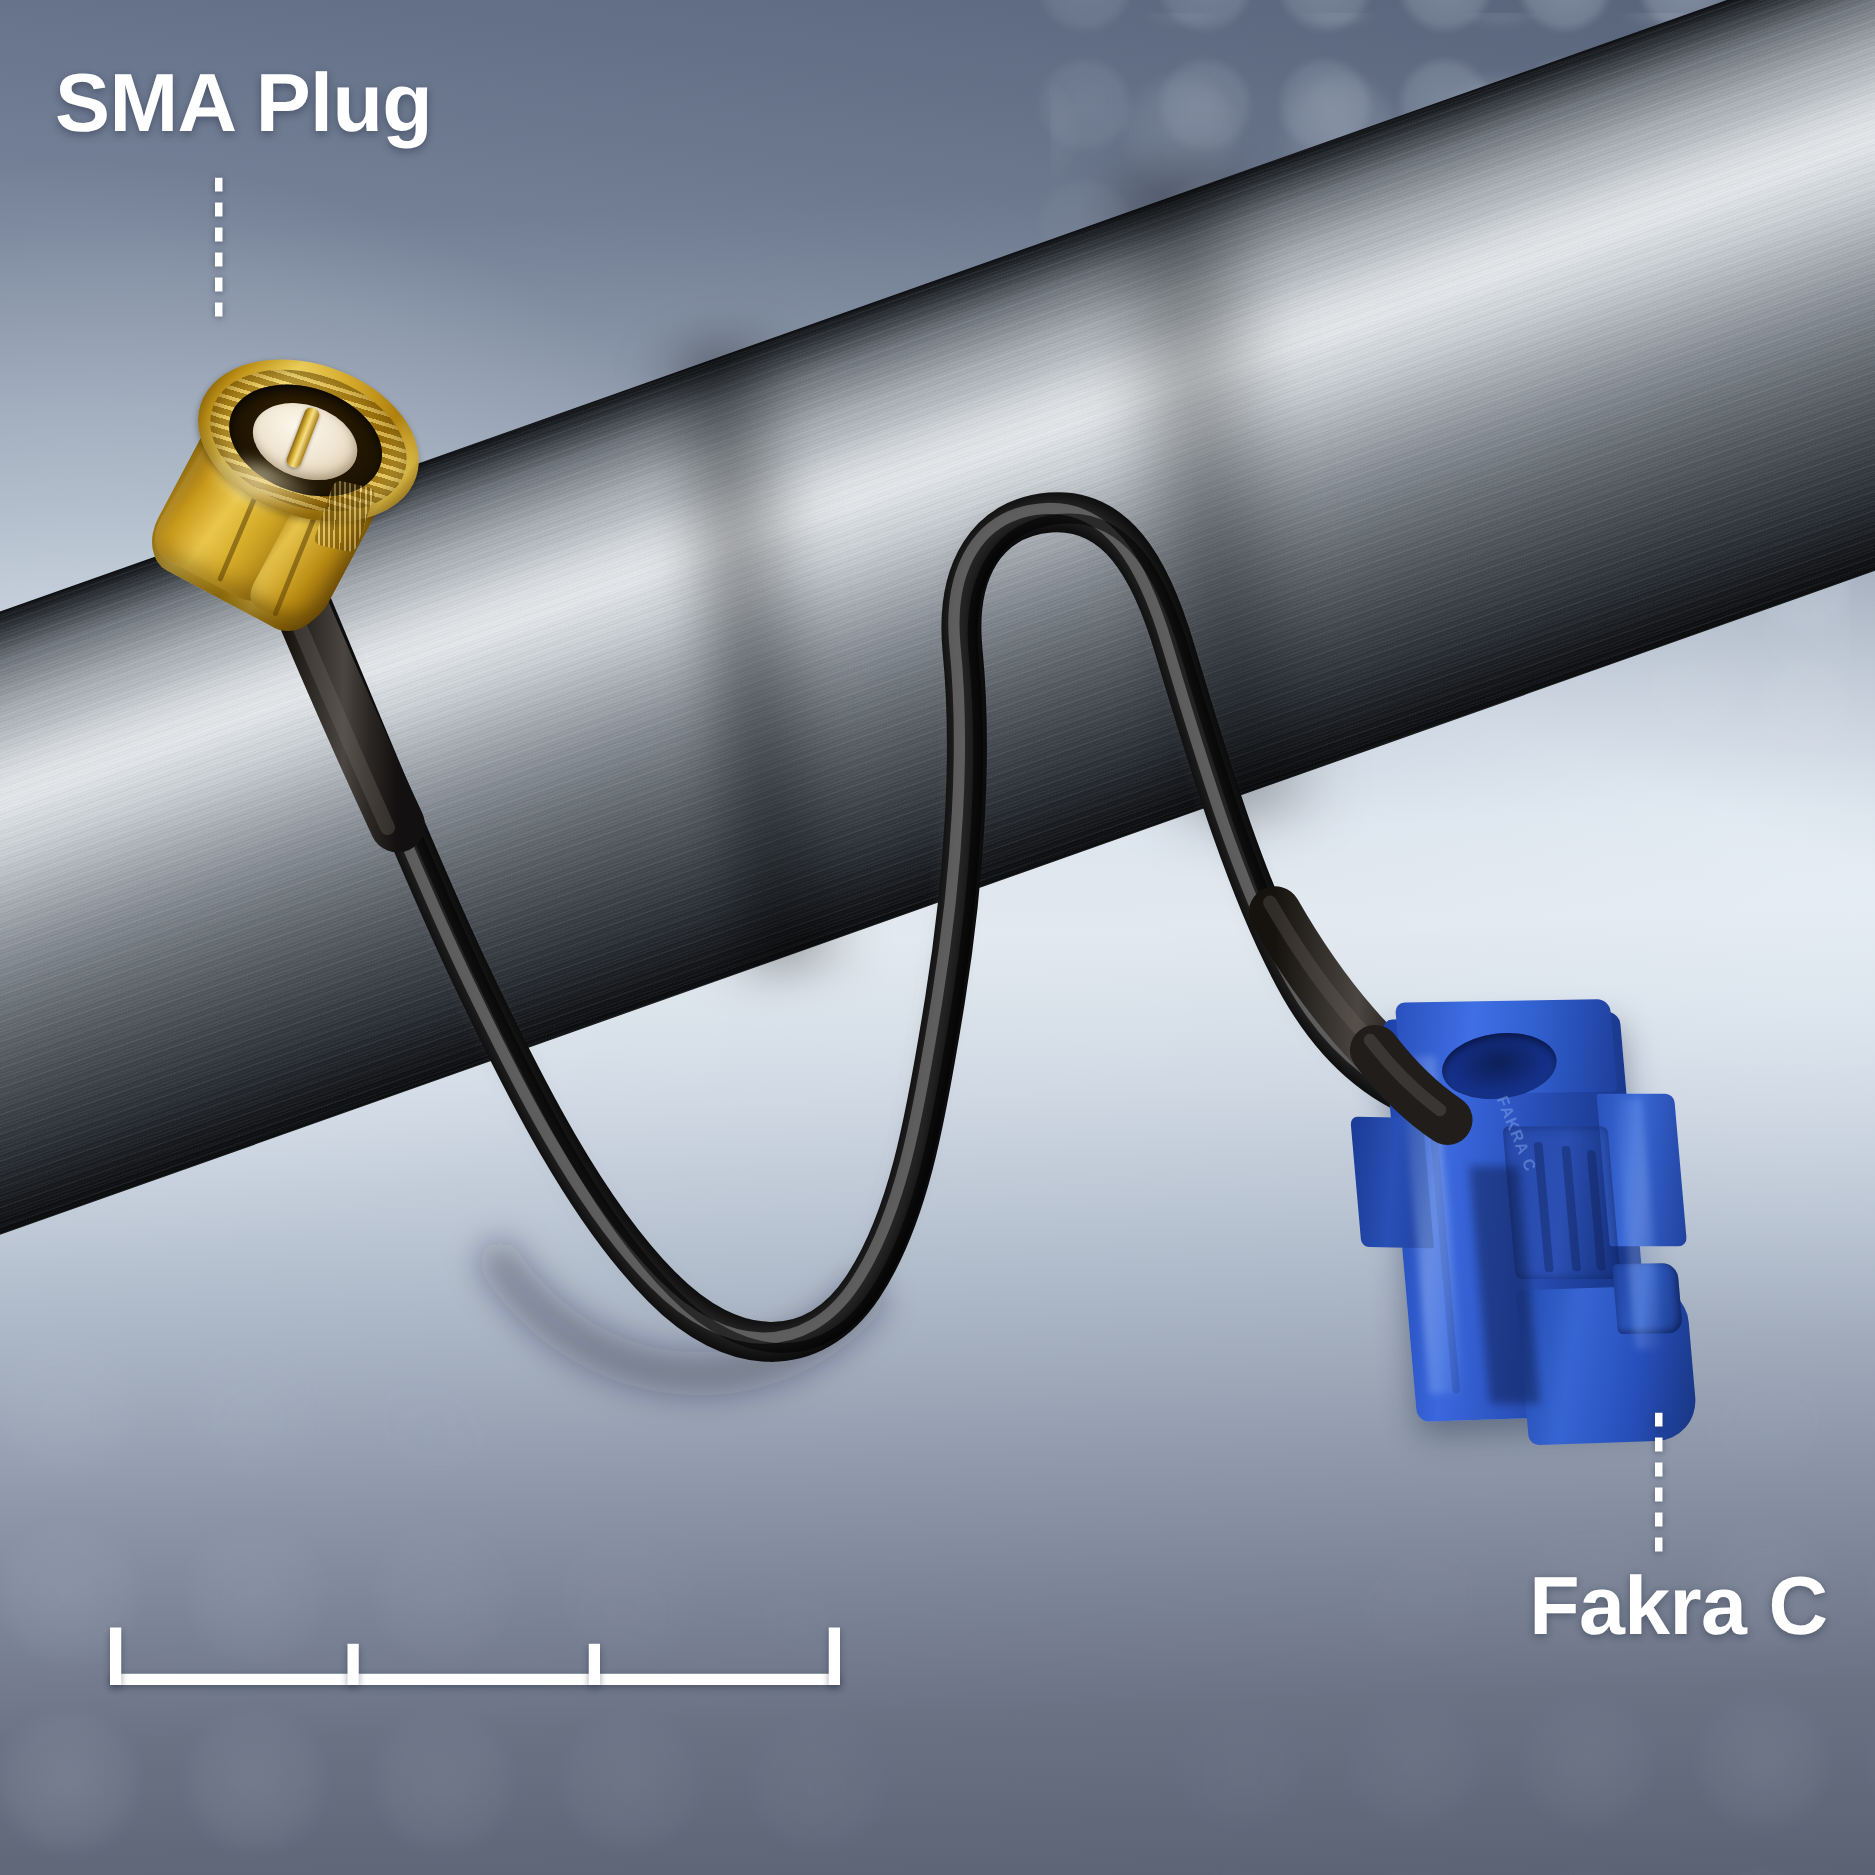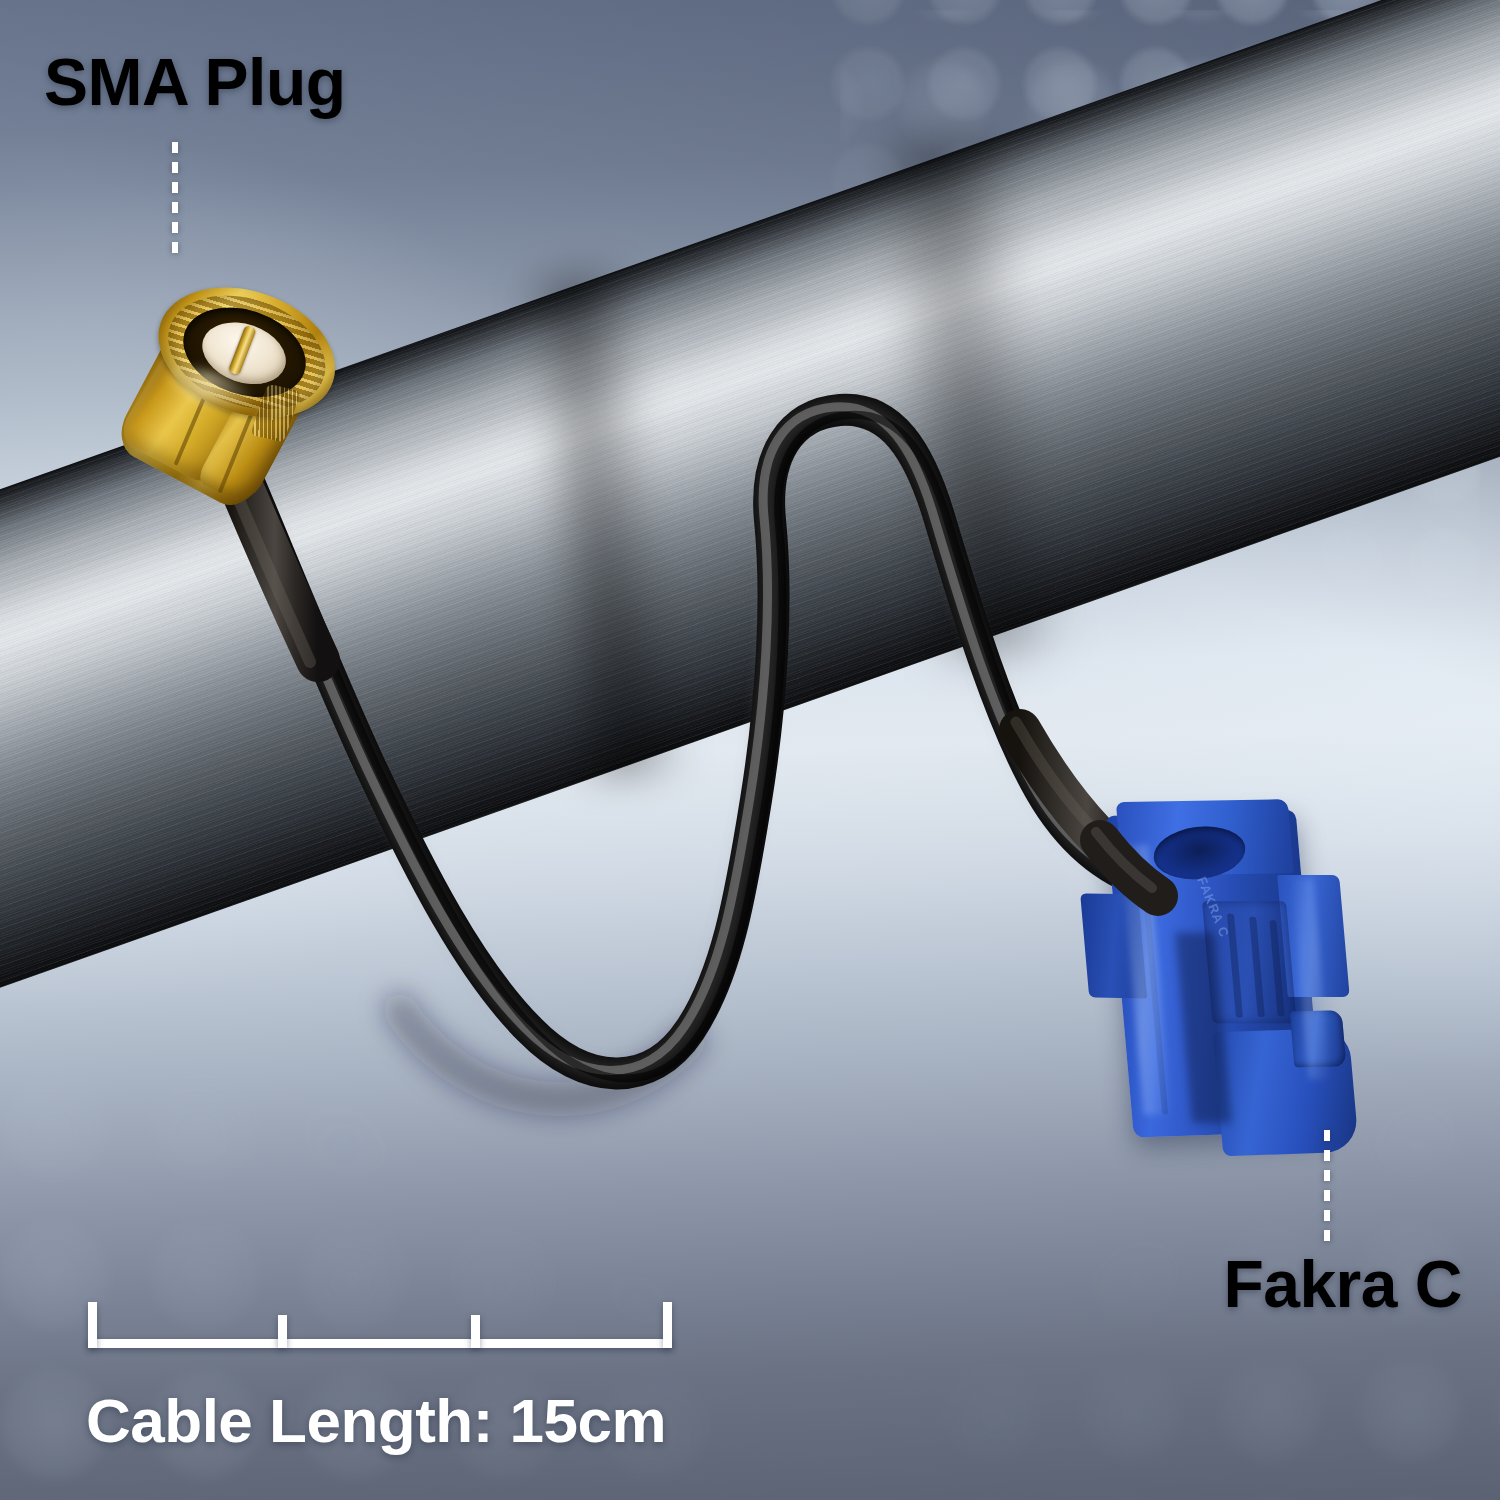--- a/index.html
+++ b/index.html
@@ -187,21 +187,21 @@
   #cable-svg, #fg-svg {
     position: absolute;
     left: 0; top: 0;
     width: 1500px; height: 1500px;
     overflow: visible;
   }
 
   
   .lbl {
     position: absolute;
-    color: #000000;
+    color: #ffffff;
     font-weight: 700;
     letter-spacing: -0.5px;
     text-shadow: 0 2px 7px rgba(30,40,60,0.45);
     white-space: nowrap;
   }
   #label-sma {
     left: 44px;
     top: 44px;
     font-size: 66px;
   }
@@ -664,15 +664,14 @@
   <div class="lbl" id="label-fakra">Fakra C</div>
   <div class="leader" id="leader-fakra"></div>
 
   <div id="ruler">
     <div class="bar"></div>
     <div class="tick end" style="left:0;"></div>
     <div class="tick mid" style="left:190px;"></div>
     <div class="tick mid" style="left:383px;"></div>
     <div class="tick end" style="right:0;"></div>
   </div>
-  <div id="label-length">Cable Length: 15cm</div>
 
 </div>
 
 </body></html>

